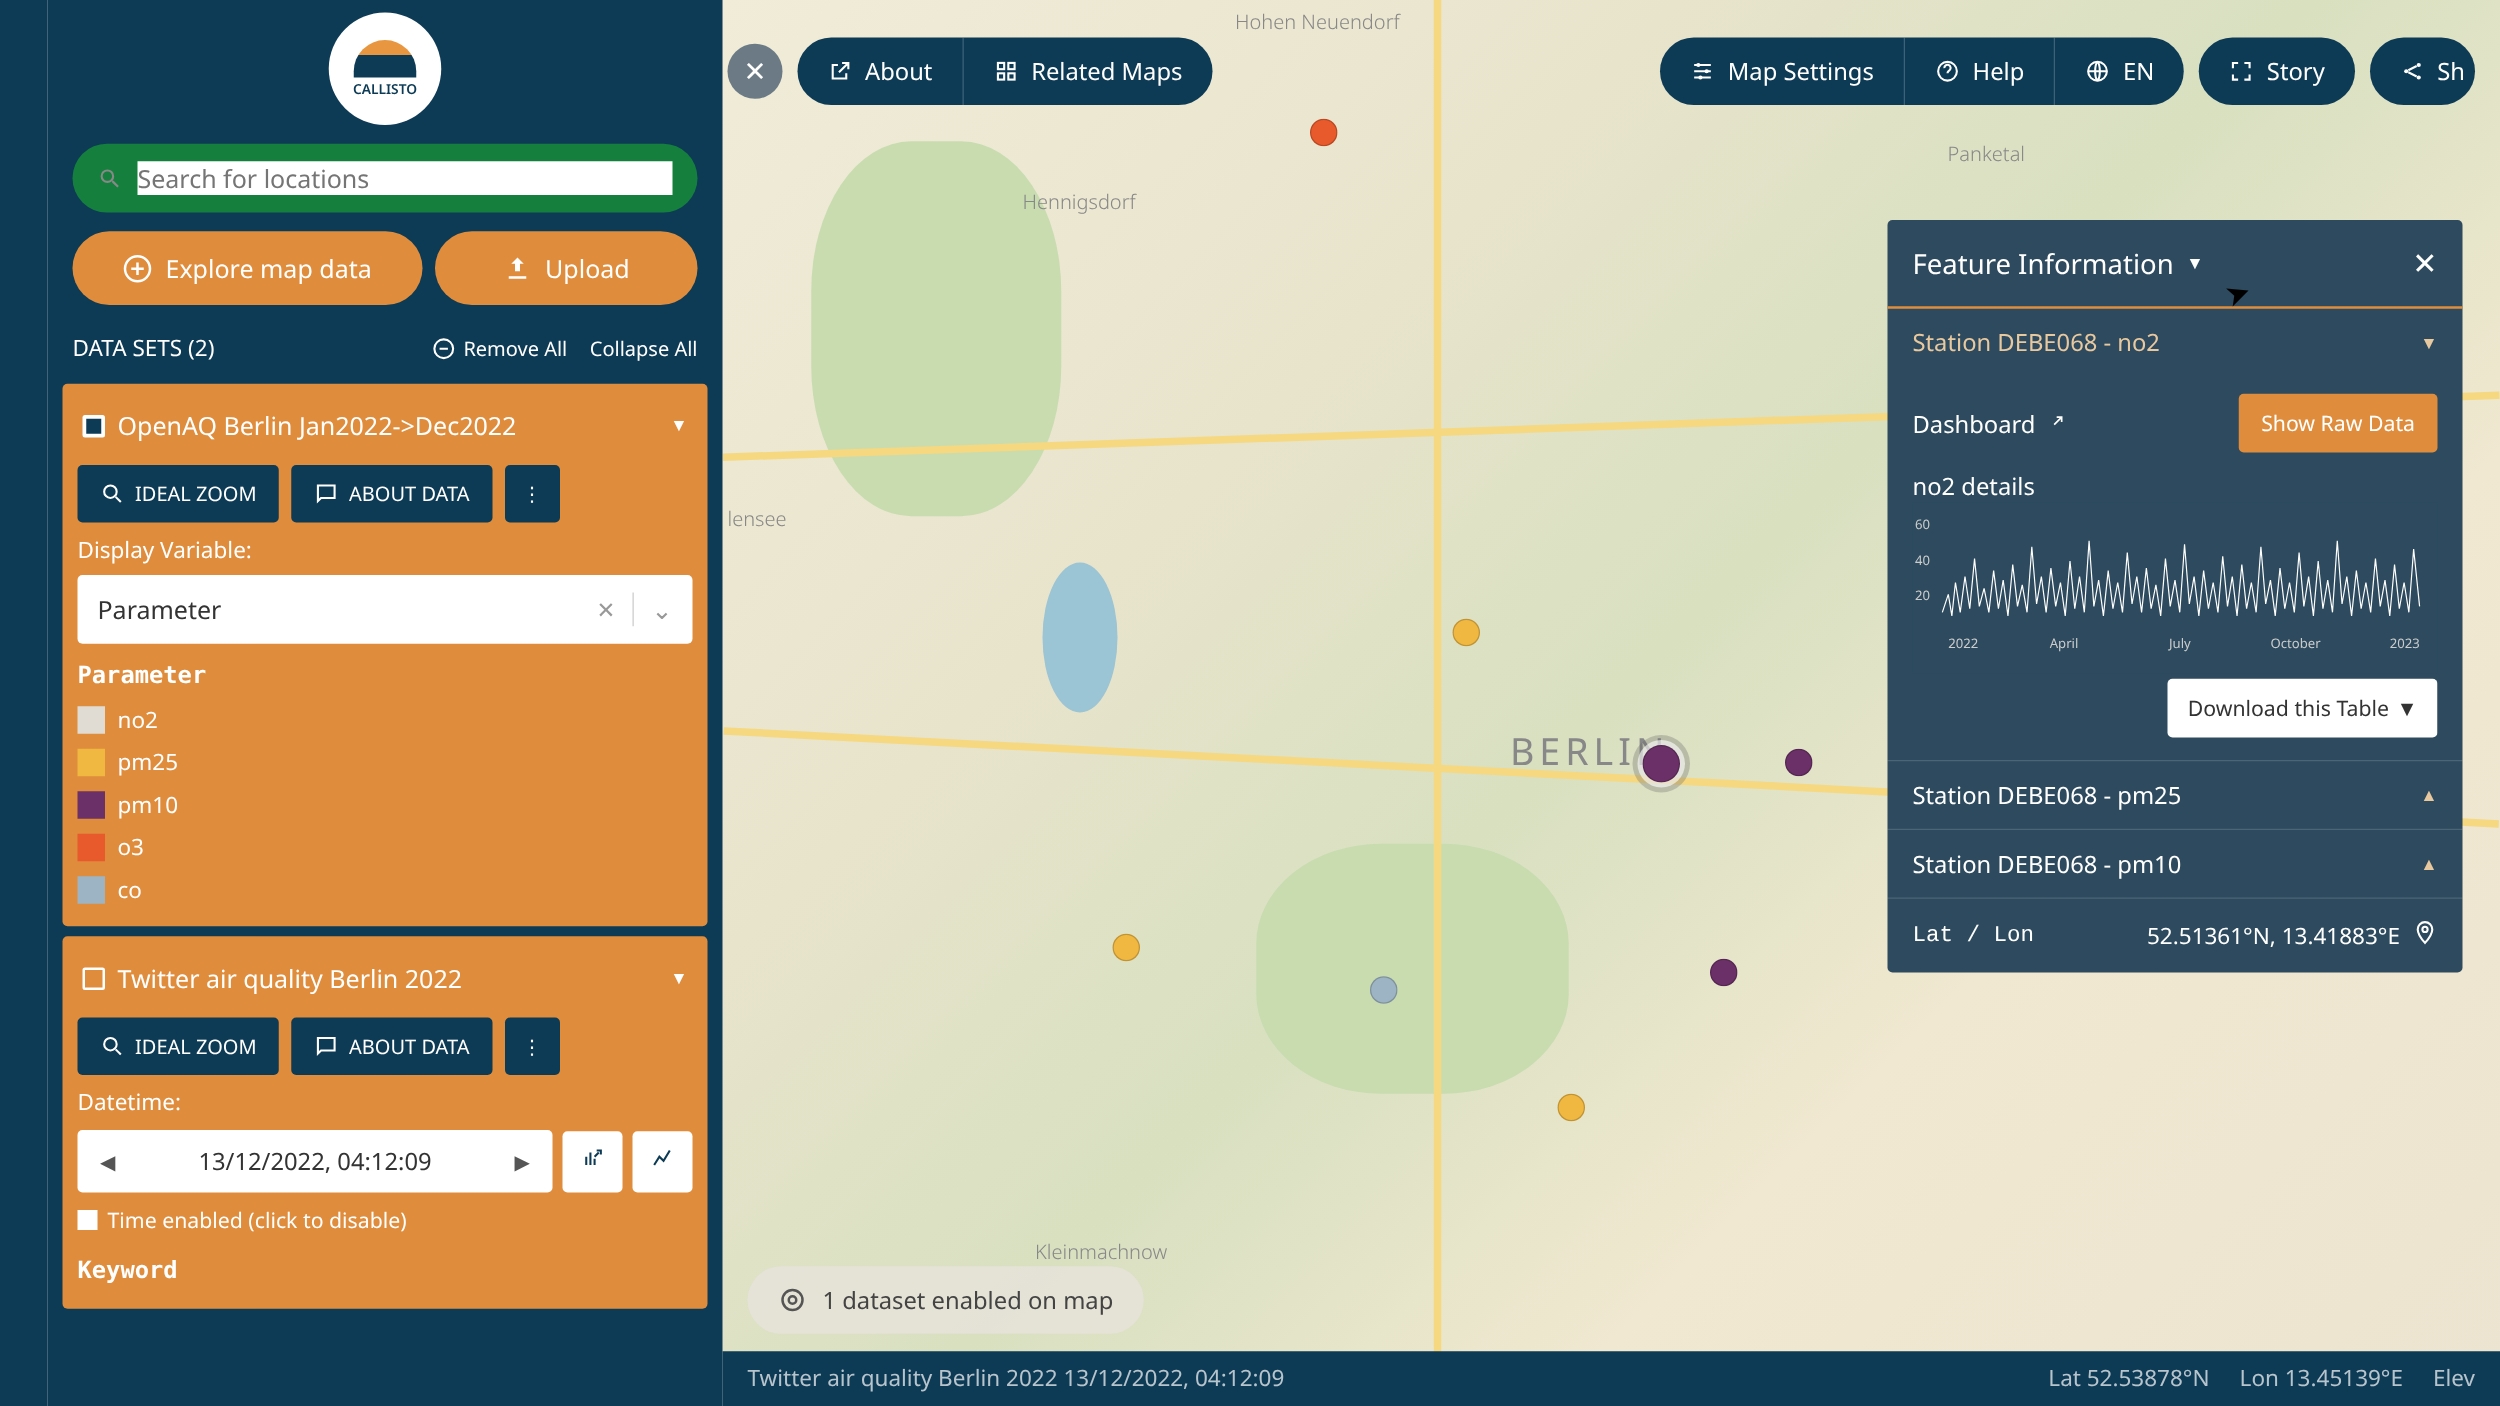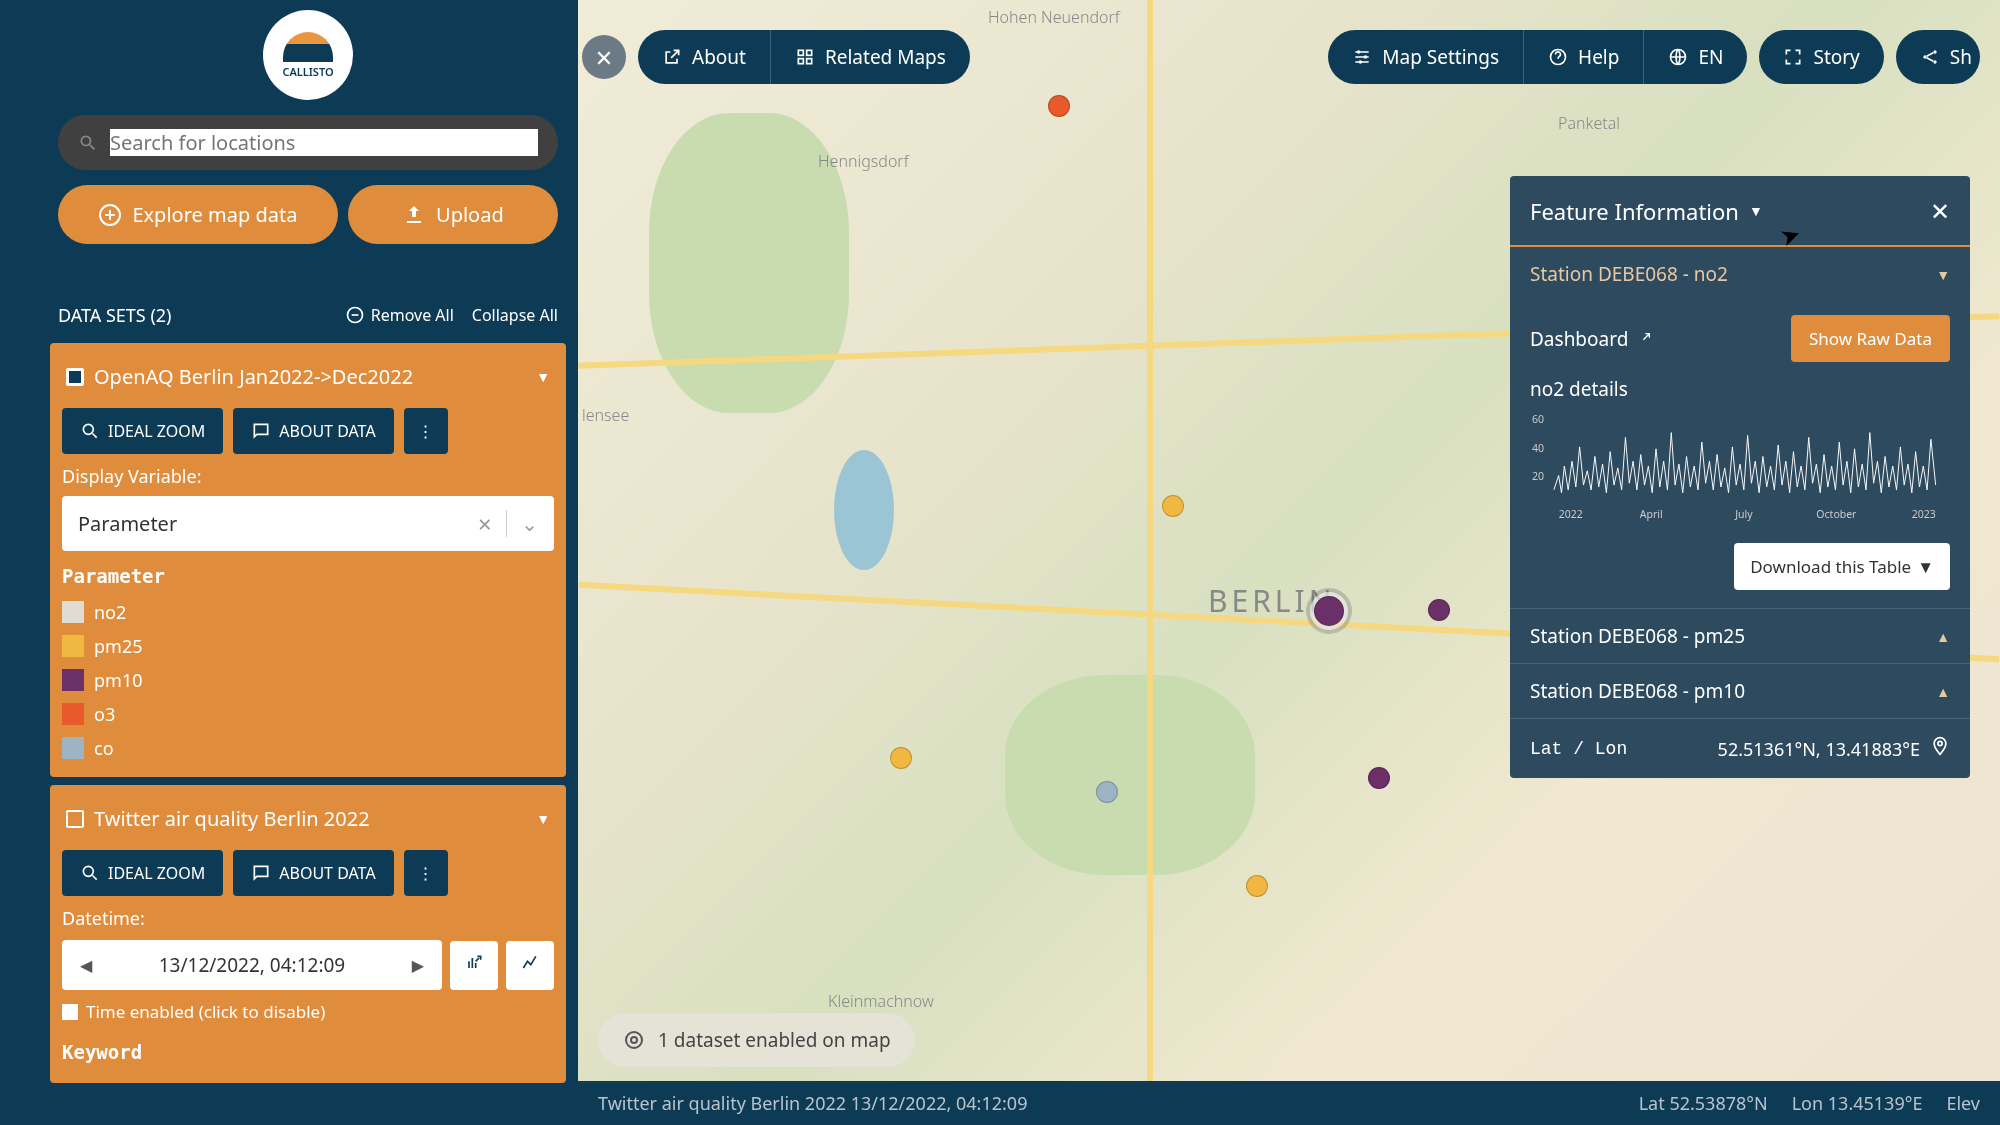--- a/index.html
+++ b/index.html
@@ -8,28 +8,28 @@
 
 .nav-rail { position: absolute; left: 0; top: 0; width: 38px; height: 100%; background: #0d3b56; z-index: 10; }
 
 
 .sidebar { position: absolute; left: 38px; top: 0; width: 540px; height: 100%; background: #0d3b56; z-index: 9; padding-top: 10px; }
 .logo { width: 90px; height: 90px; border-radius: 50%; background: #fff; margin: 0 auto 15px; display: flex; align-items: center; justify-content: center; flex-direction: column; }
 .logo-inner { width: 50px; height: 30px; background: linear-gradient(to bottom, #e8963f 40%, #0d3b56 40%); border-radius: 25px 25px 0 0; }
 .logo-text { font-size: 11px; color: #0d3b56; font-weight: 600; margin-top: 2px; }
 
 .search-wrap { padding: 0 20px 15px; }
-.search-box { background: #404040; border-radius: 30px; padding: 14px 20px; display: flex; align-items: center; gap: 12px; }
+.search-box { background: #15803d; border-radius: 30px; padding: 14px 20px; display: flex; align-items: center; gap: 12px; }
 .search-box input { border: none; outline: none; font-size: 20px; flex: 1; color: #555; }
 
 .btn-row { display: flex; gap: 10px; padding: 0 20px 15px; }
 .btn-orange { background: #df8d3c; color: #fff; border: none; border-radius: 30px; padding: 16px 24px; font-size: 20px; display: flex; align-items: center; gap: 10px; cursor: pointer; flex: 1; justify-content: center; }
 .btn-orange.upload { flex: 0.7; }
 
-.datasets-header { display: flex; align-items: center; padding: 8px 20px; color: #fff; font-size: 18px; margin-top: 36px; }
+.datasets-header { display: flex; align-items: center; padding: 8px 20px; color: #fff; font-size: 18px; }
 .datasets-header .title { flex: 1; }
 .datasets-header .action { font-size: 16px; margin-left: 18px; cursor: pointer; display: flex; align-items: center; gap: 6px; }
 
 .dataset-card { background: #df8d3c; margin: 8px 12px; border-radius: 4px; padding: 12px; color: #fff; }
 .dataset-title-row { display: flex; align-items: center; gap: 10px; padding: 8px 4px; }
 .dataset-title-row .checkbox { width: 18px; height: 18px; background: #fff; border-radius: 2px; }
 .dataset-title-row .checkbox.checked { background: #fff; display: flex; align-items: center; justify-content: center; }
 .dataset-title-row .checkbox.checked::after { content: ""; width: 12px; height: 12px; background: #0d3b56; }
 .dataset-title-row .name { flex: 1; font-size: 20px; }
 .dataset-title-row .chevron { font-size: 14px; }

